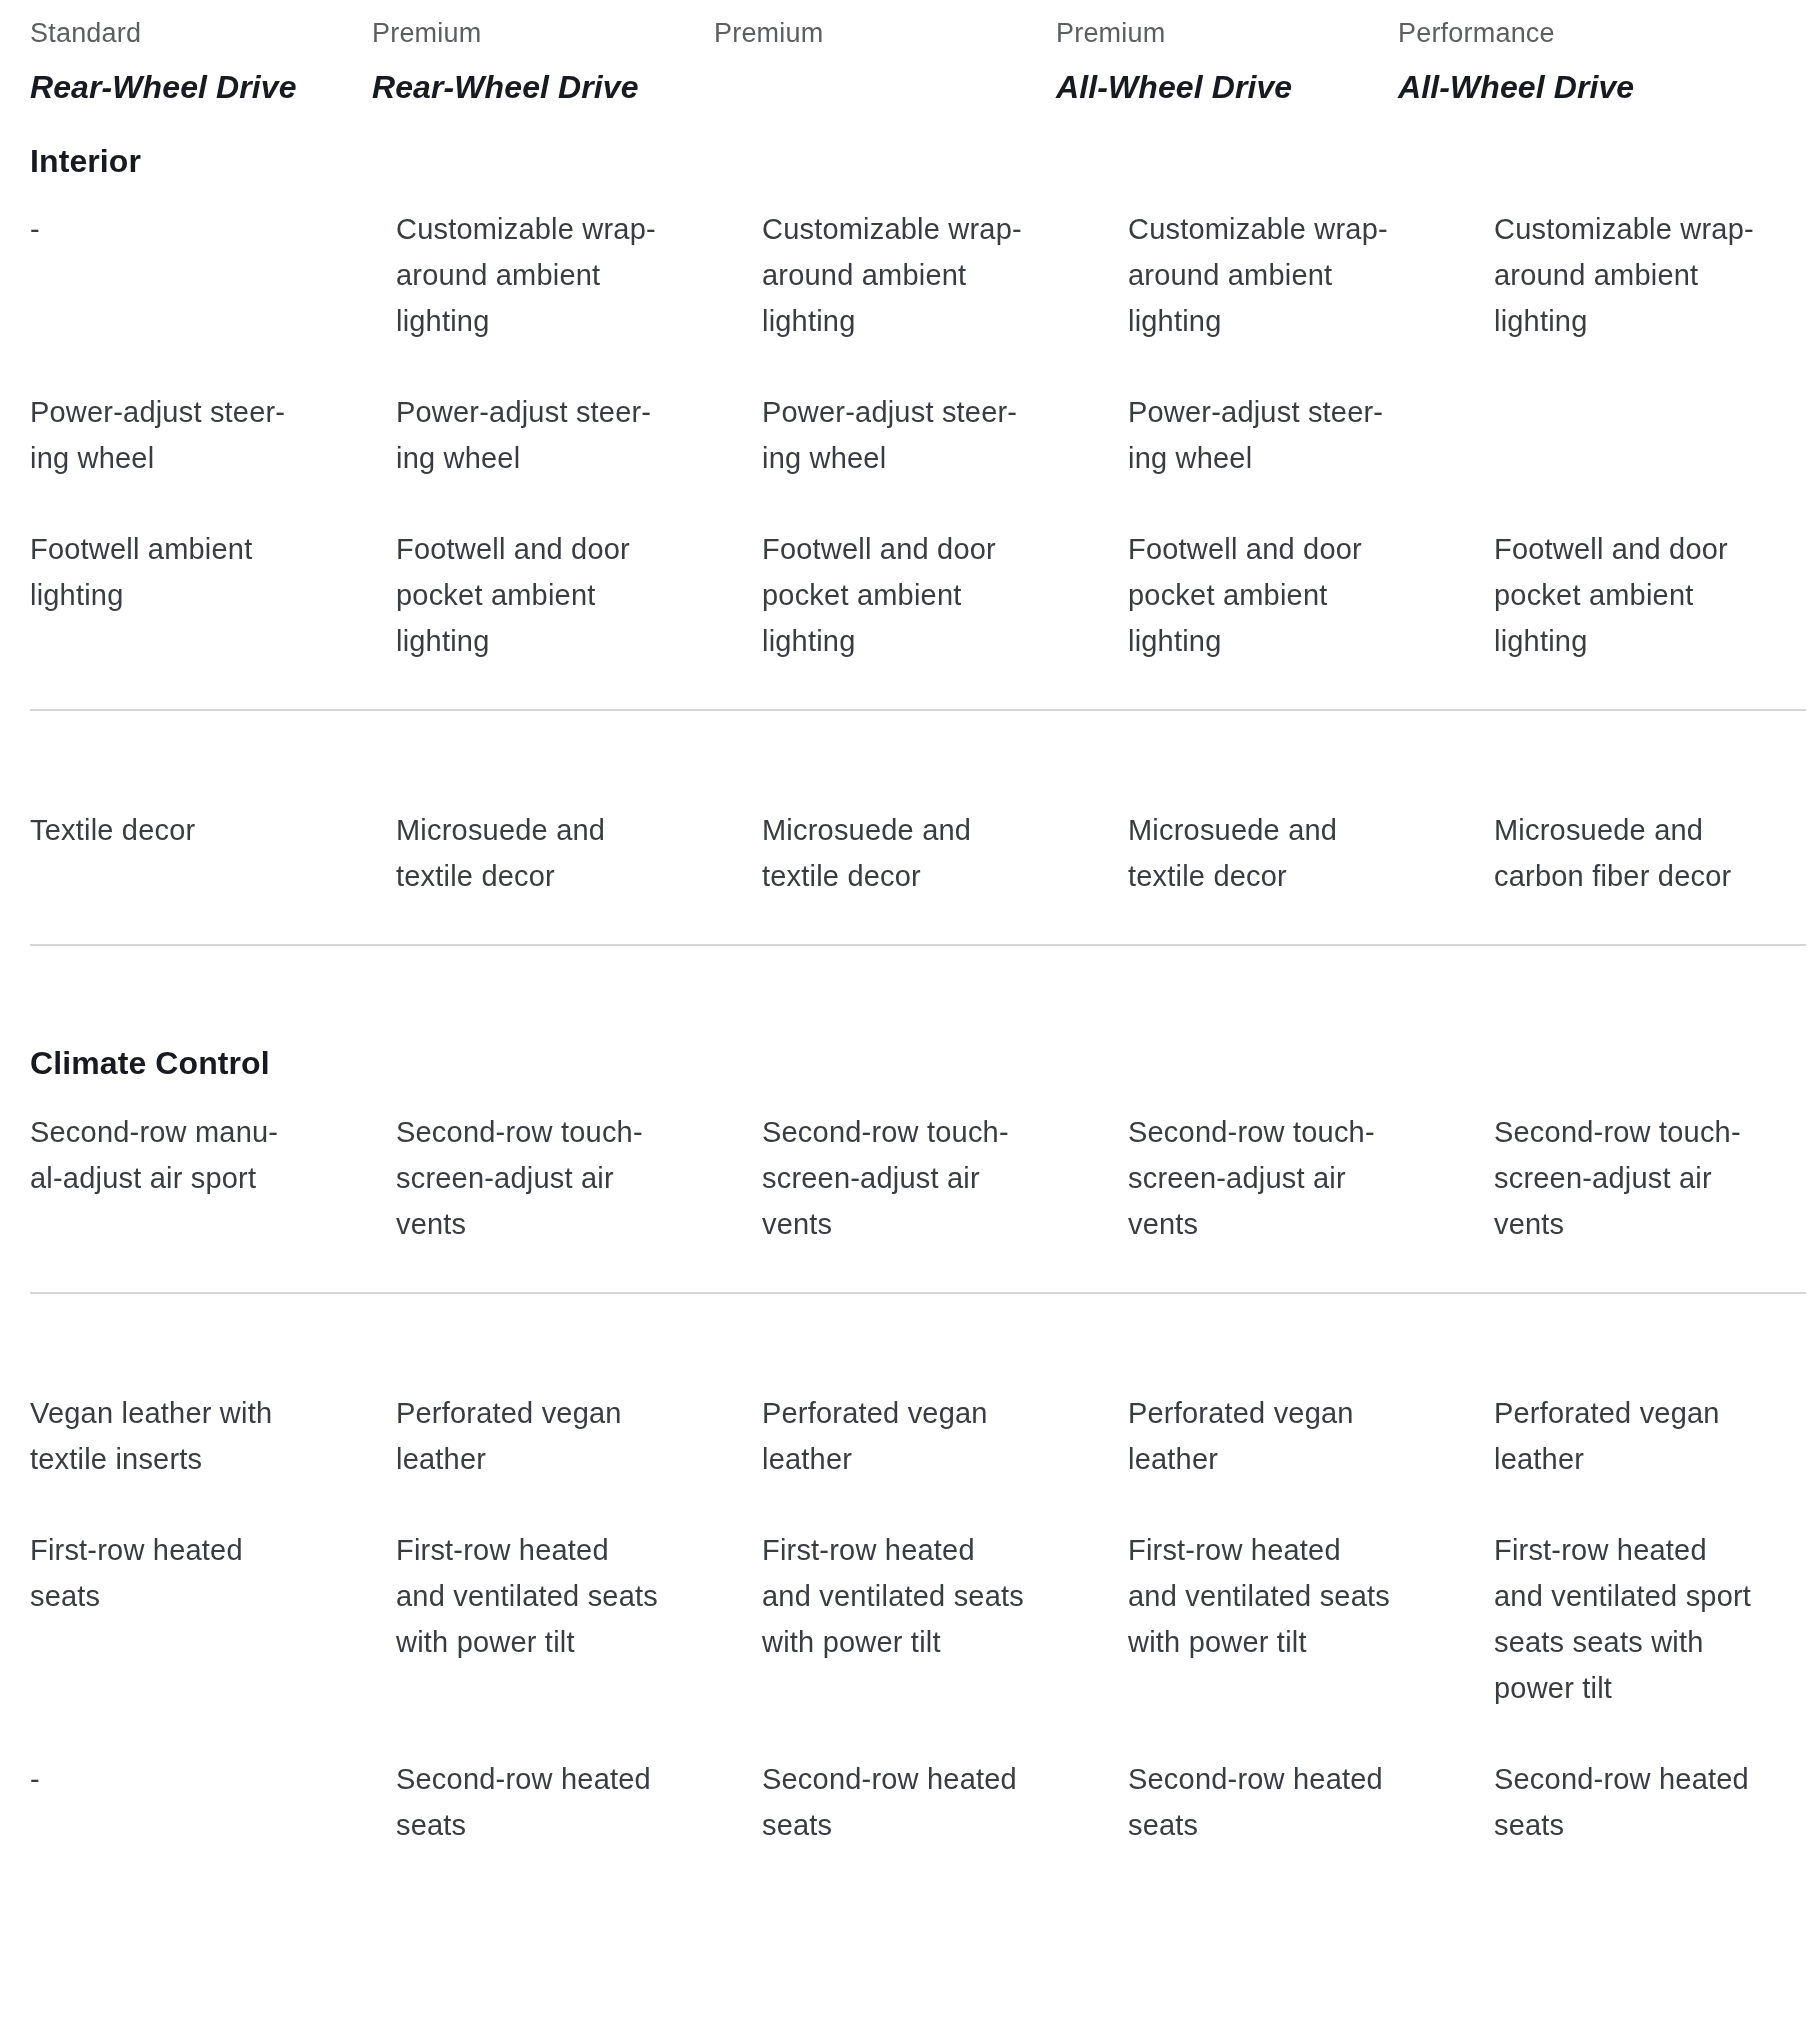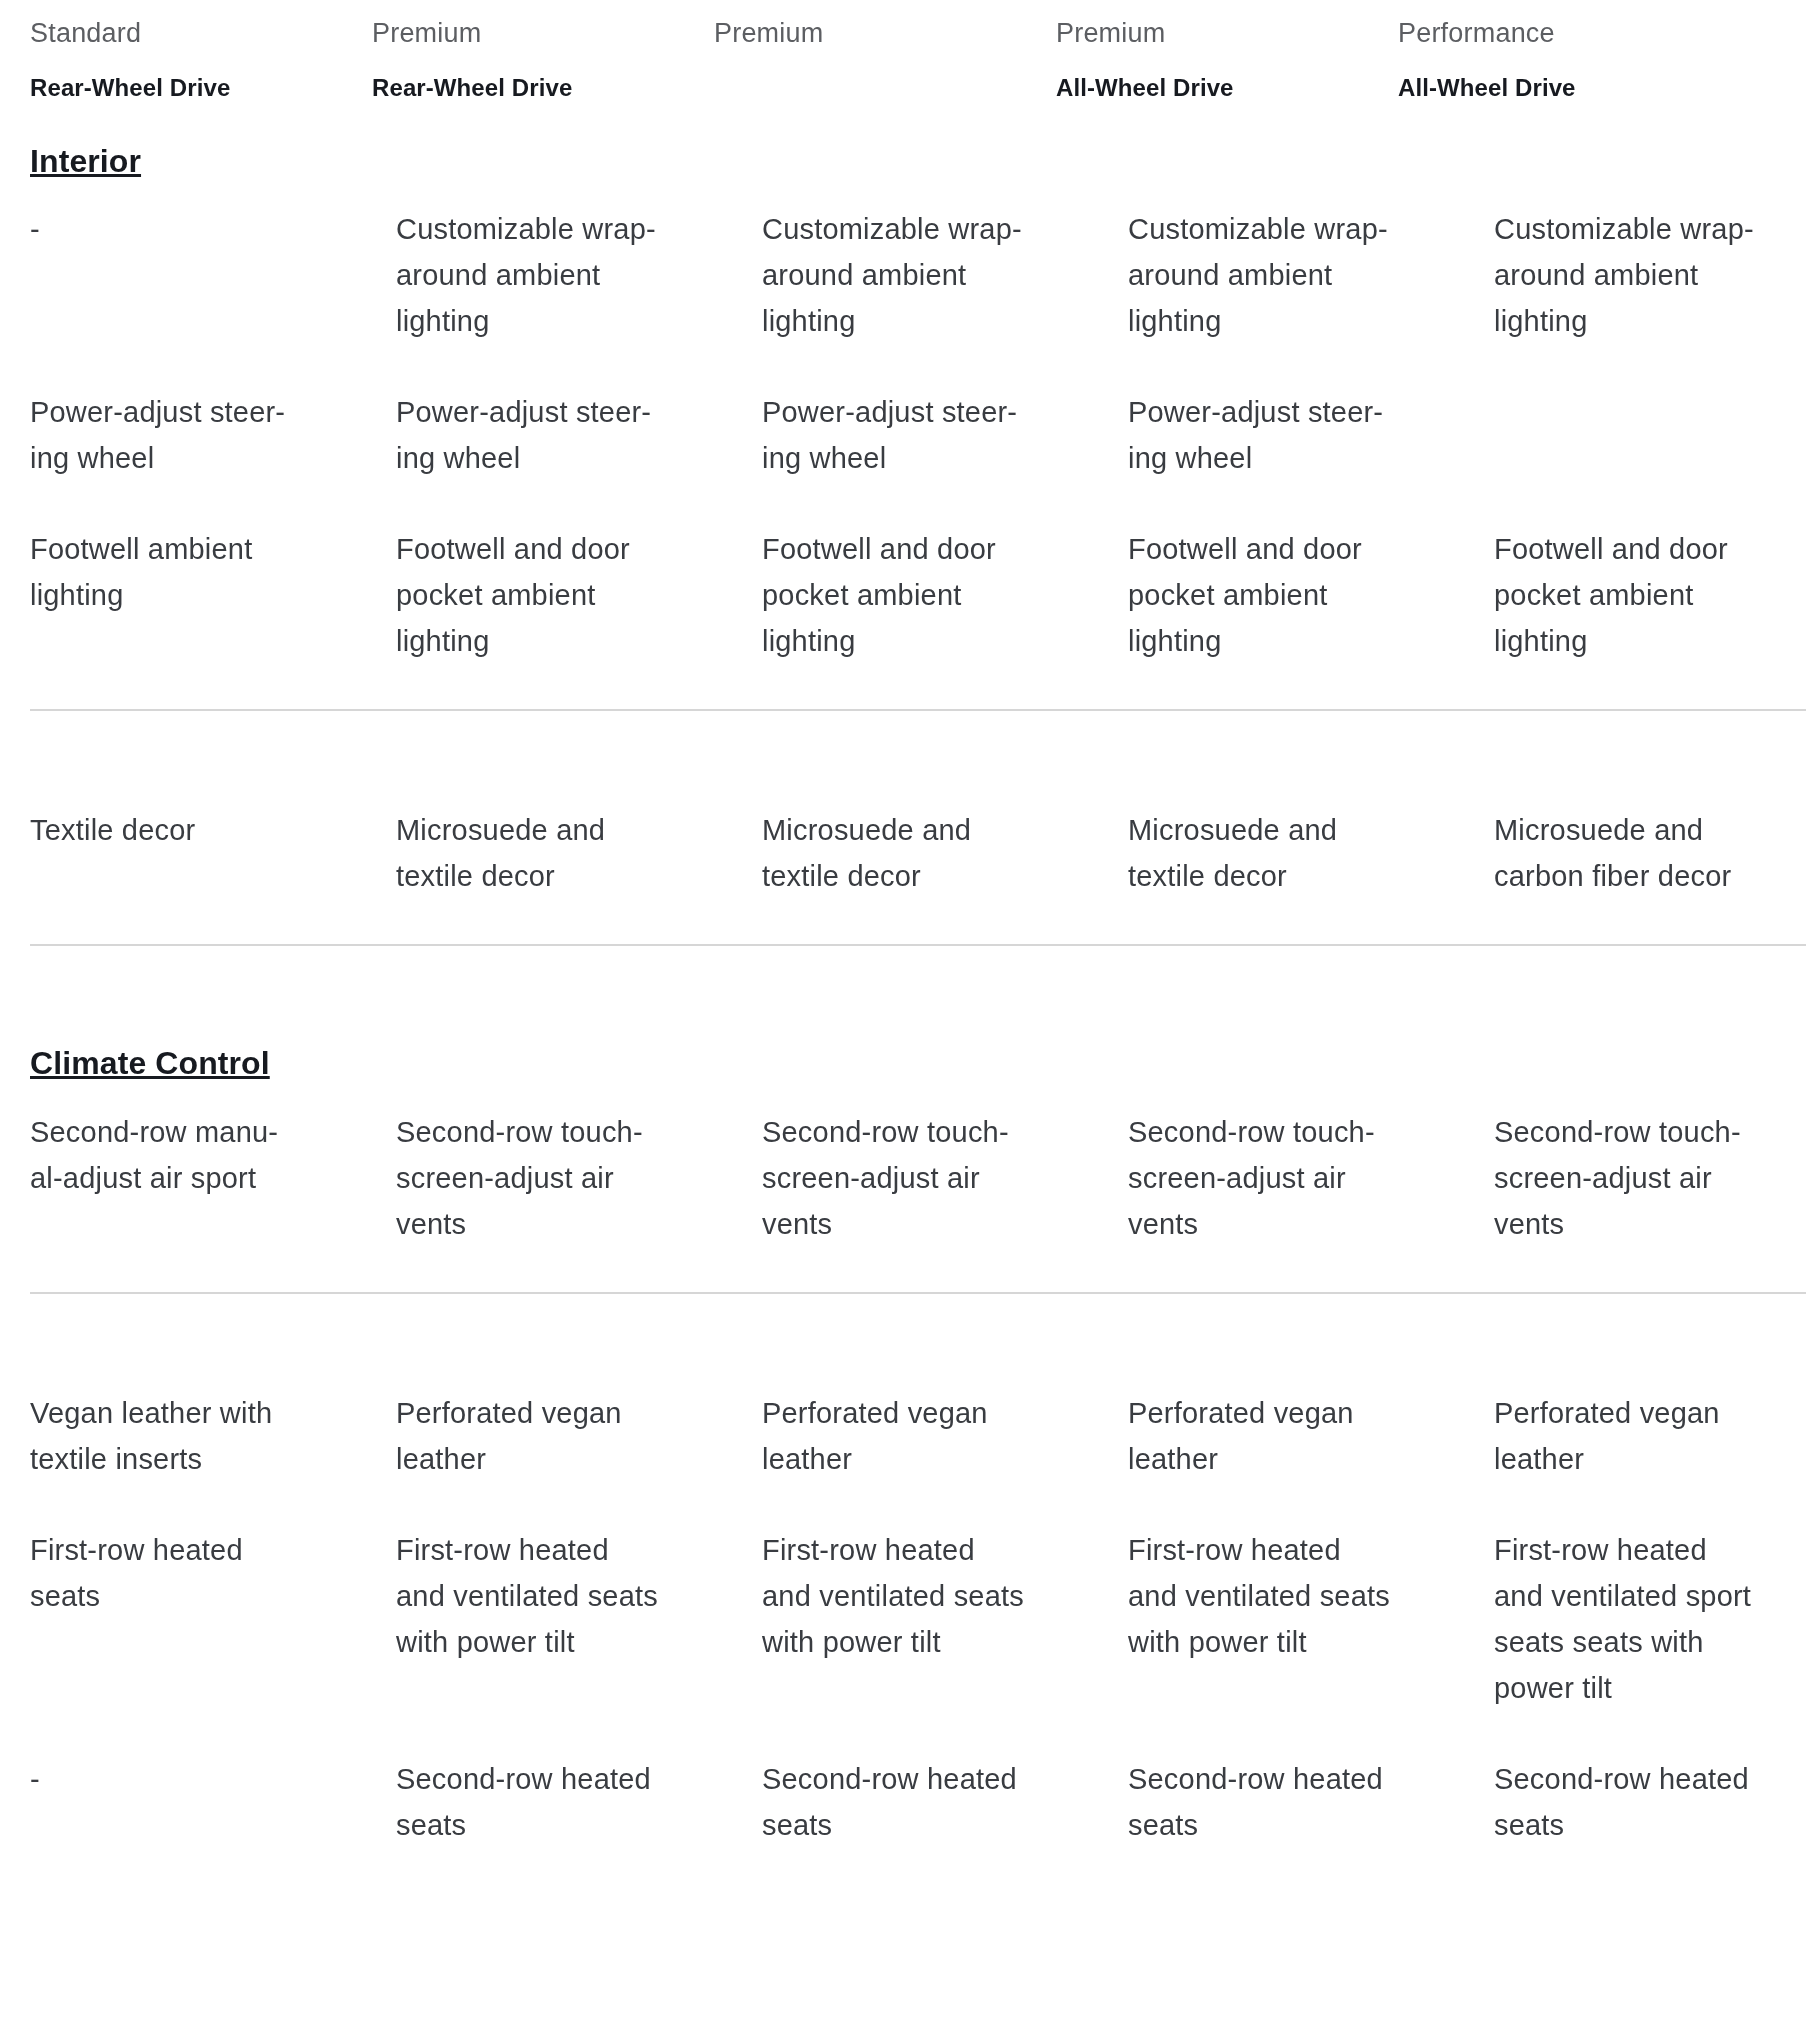--- a/index.html
+++ b/index.html
@@ -30,36 +30,36 @@
     gap: 20px;
   }
   .tier {
     font-size: 27px;
     line-height: 39px;
     font-weight: 500;
     color: #5c5e62;
     letter-spacing: 0.2px;
   }
   .trim-name {
-    font-size: 24px;
+    font-size: 32px;
     line-height: 55px;
     font-weight: 700;
     color: #171a20;
     margin-top: 7.8px;
     white-space: pre-line;
     letter-spacing: 0.1px;
+    font-style: italic;
   }
   .section-title {
     font-size: 32px;
     line-height: 43px;
     font-weight: 700;
     color: #171a20;
     margin: 0 0 23.4px 0;
     letter-spacing: 0.1px;
-    text-decoration: underline;
   }
   .feature-row {
     margin-bottom: 45px;
   }
   .cell {
     font-size: 29px;
     line-height: 46px;
     font-weight: 400;
     color: #393c41;
     white-space: pre-line;

